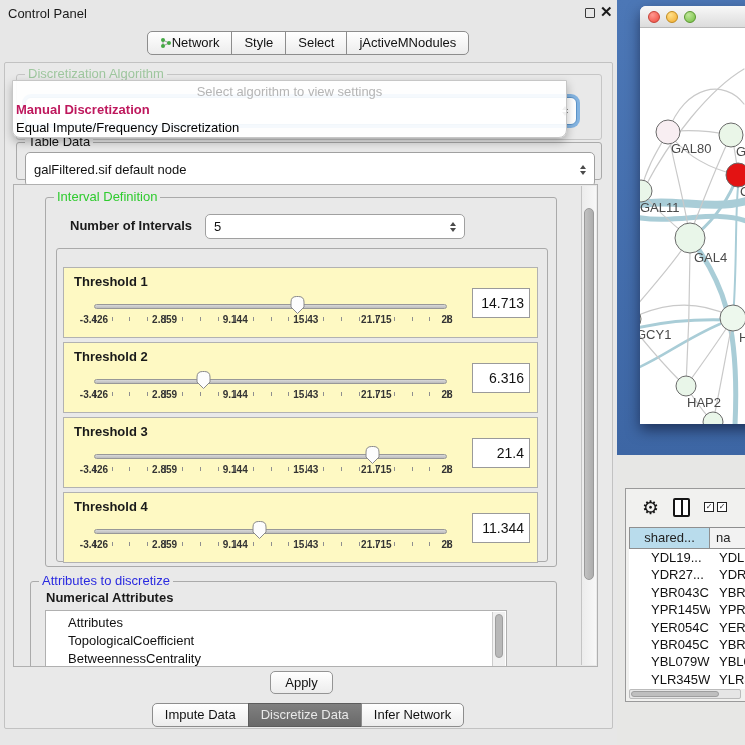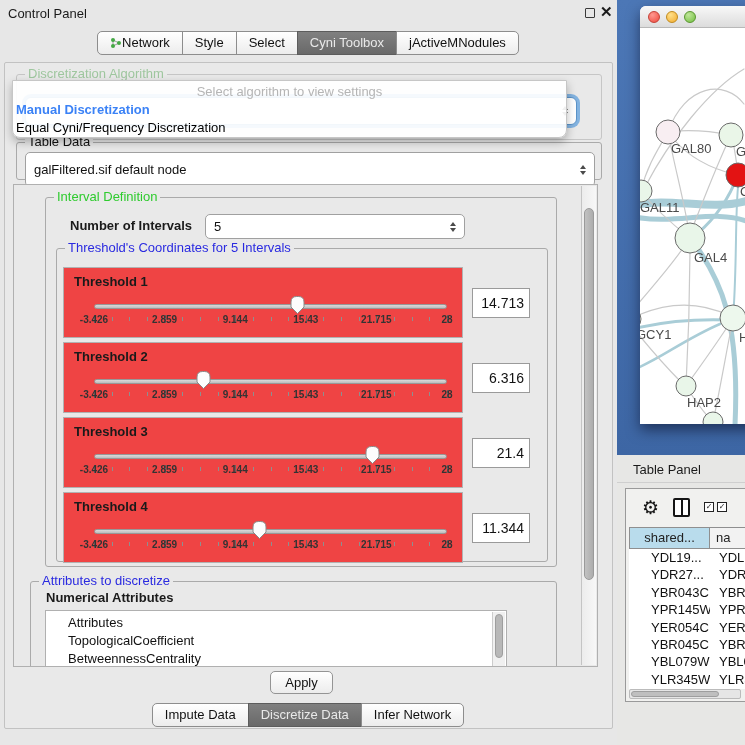--- a/index.html
+++ b/index.html
@@ -37,37 +37,37 @@
            display:flex; align-items:center; padding:0 8px; color:#111; }
   .combo .stepper { margin-left:auto; display:flex; flex-direction:column; gap:2px; align-items:center; }
   .tri-up { width:0; height:0; border-left:3.5px solid transparent; border-right:3.5px solid transparent; border-bottom:4.5px solid #4a4a4a; }
   .tri-down { width:0; height:0; border-left:3.5px solid transparent; border-right:3.5px solid transparent; border-top:4.5px solid #4a4a4a; }
   .combo.focused { box-shadow:0 0 0 3px rgba(96,160,220,0.75); border-color:#5b93c8; }
 
   .algo-popup { position:absolute; left:12px; top:80px; width:555px; height:58px; z-index:20;
                 background:rgba(255,255,255,0.92); border:1px solid #c6c6c6; border-radius:0 0 8px 8px;
                 box-shadow:0 4px 10px rgba(0,0,0,0.28); }
   .popup-hint { position:absolute; left:0; top:3px; width:100%; text-align:center; color:#b5b5b5; font-size:13px; }
-  .popup-opt1 { position:absolute; left:3px; top:21px; font-weight:bold; color:#3b82f6; font-size:13px; }
+  .popup-opt1 { position:absolute; left:3px; top:21px; font-weight:bold; color:#be185d; font-size:13px; }
   .popup-opt2 { position:absolute; left:3px; top:39px; color:#000; font-size:13px; }
 
   .main-group { position:absolute; left:13px; top:184px; width:585px; height:483px;
                 border:1px solid #b0b0b0; background:#e9e9e9; overflow:hidden; }
   .vscroll { position:absolute; right:1px; top:1px; width:15px; height:479px;
              background:linear-gradient(to right,#ececec,#f7f7f7); border-left:1px solid #c4c4c4; }
   .vscroll-thumb { position:absolute; left:2px; top:22px; width:10px; height:372px;
                    background:linear-gradient(to right,#c2c2c2,#adadad); border:1px solid #9a9a9a; border-radius:6px; }
 
   .interval-group { left:31px; top:12px; width:512px; height:370px; }
   .noi-label { position:absolute; left:24px; top:20px; font-weight:bold; font-size:13px; }
   .noi-combo { left:159px; top:16px; width:260px; height:25px; }
 
   .thresholds-group { left:10px; top:50px; width:492px; height:314px; }
 
-  .threshold-panel { position:absolute; left:6px; width:400px; height:71px; border:1px solid #b2b2b2; background:#ef4444; }
+  .threshold-panel { position:absolute; left:6px; width:475px; height:71px; border:1px solid #b2b2b2; background:#fef9c3; }
   .tp-label { position:absolute; left:10px; top:6px; font-weight:bold; font-size:13px; }
   .slider-wrap { position:absolute; left:30px; top:0; width:353px; height:71px; }
   .slider-track { position:absolute; left:0; top:36px; width:353px; height:5px; border:1px solid #989898; border-radius:3px;
                   background:linear-gradient(#d9d9d9,#bdbdbd); }
   .slider-thumb { position:absolute; top:27px; width:17px; height:20px; margin-left:-8.5px; }
   .ticks { position:absolute; left:0; top:47px; width:353px; height:9px; }
   .tick { position:absolute; top:2px; width:1px; height:4px; background:#8f8f8f; }
   .tick.major { top:0; height:8px; background:#666; }
   .ticklabels { position:absolute; left:0; top:46px; width:353px; height:12px; }
   .ticklabel { position:absolute; transform:translateX(-50%); font-size:10px; font-weight:bold; color:#333; white-space:nowrap; }
@@ -149,44 +149,41 @@
           <circle cx="9" cy="6" r="2" fill="#45a845"></circle>
         </svg>
         <span>Network</span>
       </div>
       <div class="seg">
           <span>Style</span>
         </div>
       <div class="seg">
           <span>Select</span>
         </div>
-      <div class="seg selected">
-          <span>Cyni Toolbox</span>
-        </div>
       <div class="seg last">
           <span>jActiveMNodules</span>
         </div>
     </div>
 
     <div class="outer-panel"></div>
 
     <div class="group" style="left:16px; top:74px; width:586px; height:66px; border-color:#c6c6c6;">
       <span class="group-title gt-green-faded">Discretization Algorithm</span>
       <div class="combo focused" style="left:8px; top:22px; width:552px; height:28px; border-radius:6px;">
         <span class="stepper">
             <span class="tri-up"></span>
             <span class="tri-down"></span>
           </span>
       </div>
     </div>
 
     <div class="algo-popup">
       <div class="popup-hint">Select algorithm to view settings</div>
       <div class="popup-opt1">Manual Discretization</div>
-      <div class="popup-opt2">Equal Cyni/Frequency Discretization</div>
+      <div class="popup-opt2">Equal Impute/Frequency Discretization</div>
     </div>
 
     <div class="group" style="left:16px; top:142px; width:586px; height:38px;">
       <span class="group-title gt-black">Table Data</span>
       <div class="combo" style="left:8px; top:9px; width:570px; height:35px;">
         <span>galFiltered.sif default node</span>
         <span class="stepper">
             <span class="tri-up"></span>
             <span class="tri-down"></span>
           </span>
@@ -201,21 +198,20 @@
         <span class="noi-label">Number of Intervals</span>
         <div class="combo noi-combo">
           <span>5</span>
           <span class="stepper">
               <span class="tri-up"></span>
               <span class="tri-down"></span>
             </span>
         </div>
 
         <div class="group thresholds-group">
-          <span class="group-title gt-blue">Threshold's Coordinates for 5 Intervals</span>
 
           <div class="threshold-panel" style="top:18px;">
             <span class="tp-label">Threshold 1</span>
             <div class="slider-wrap">
               <div class="slider-track"></div>
               <div class="slider-thumb" style="left: 57.7197%;">
                 <svg width="17" height="20" viewBox="0 0 17 20">
                     <path d="M2 7 Q2 1.5 7.5 1.5 L9.5 1.5 Q15 1.5 15 7 L15 12 L8.5 18.5 L2 12 Z" fill="#fdfdfd" stroke="#8a8a8a" stroke-width="1"></path>
                   </svg>
               </div>
@@ -472,23 +468,20 @@
           <circle cx="93" cy="289" r="13" fill="#edf8ed" stroke="#6a6a6a" stroke-width="1"></circle>
           <text x="99" y="313" font-size="13" fill="#4a4a4a">HA</text>
           <circle cx="46" cy="357" r="10" fill="#e9f6e9" stroke="#6a6a6a" stroke-width="1"></circle>
           <text x="47" y="378" font-size="13" fill="#4a4a4a">HAP2</text>
           <circle cx="73" cy="393" r="10" fill="#e9f6e9" stroke="#6a6a6a" stroke-width="1"></circle>
         </svg>
     </div>
   </div>
 
   <div class="table-panel">
-    <div class="table-panel-header">
-      <span class="table-panel-title">Table Panel</span>
-    </div>
     <div class="table-subpanel">
       <div class="tp-toolbar">
         <span class="gear-glyph">⚙</span>
         <span class="col-glyph"></span>
         <span class="cb-pair">
           <span class="cb-glyph">✓</span>
           <span class="cb-glyph">✓</span>
         </span>
       </div>
       <div class="ttable">

